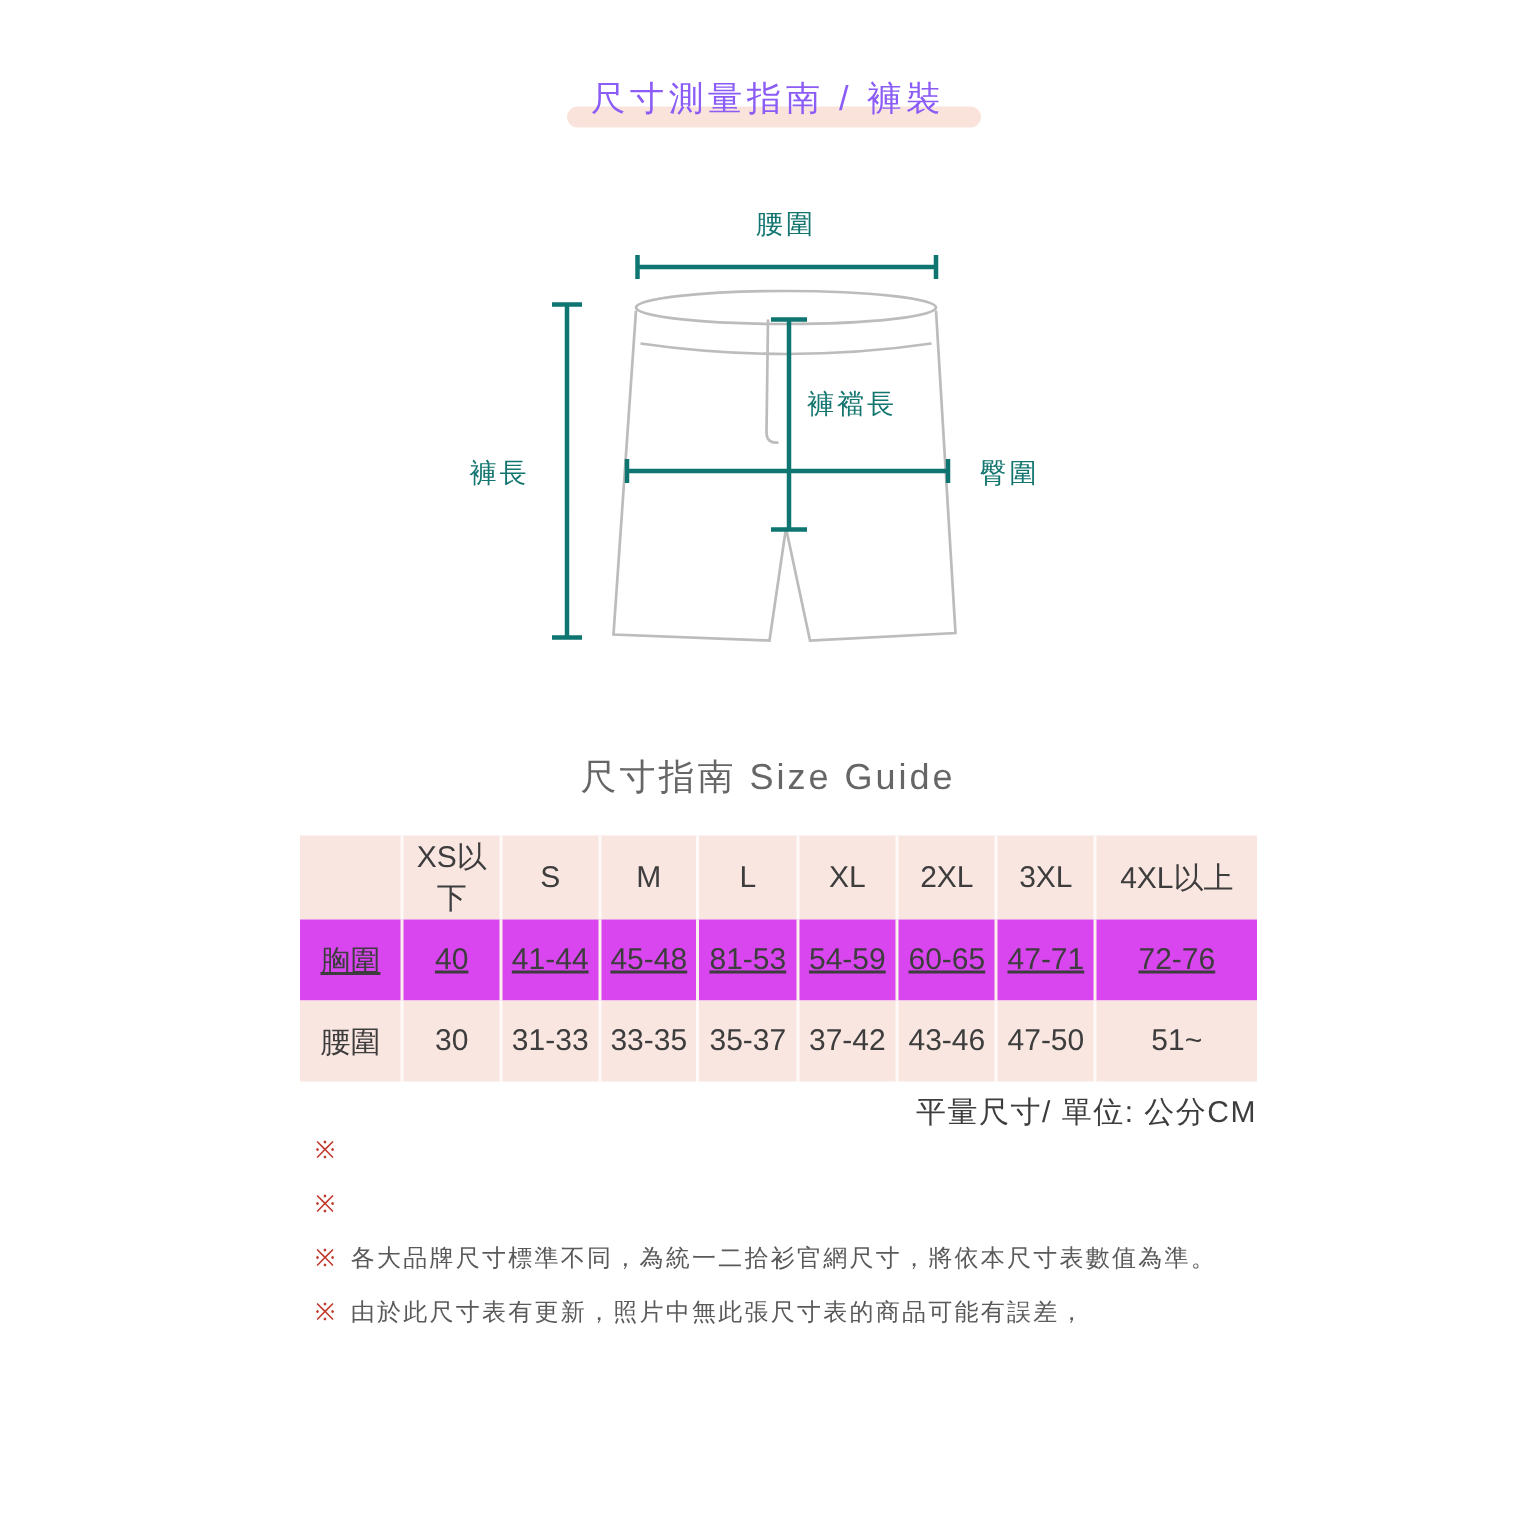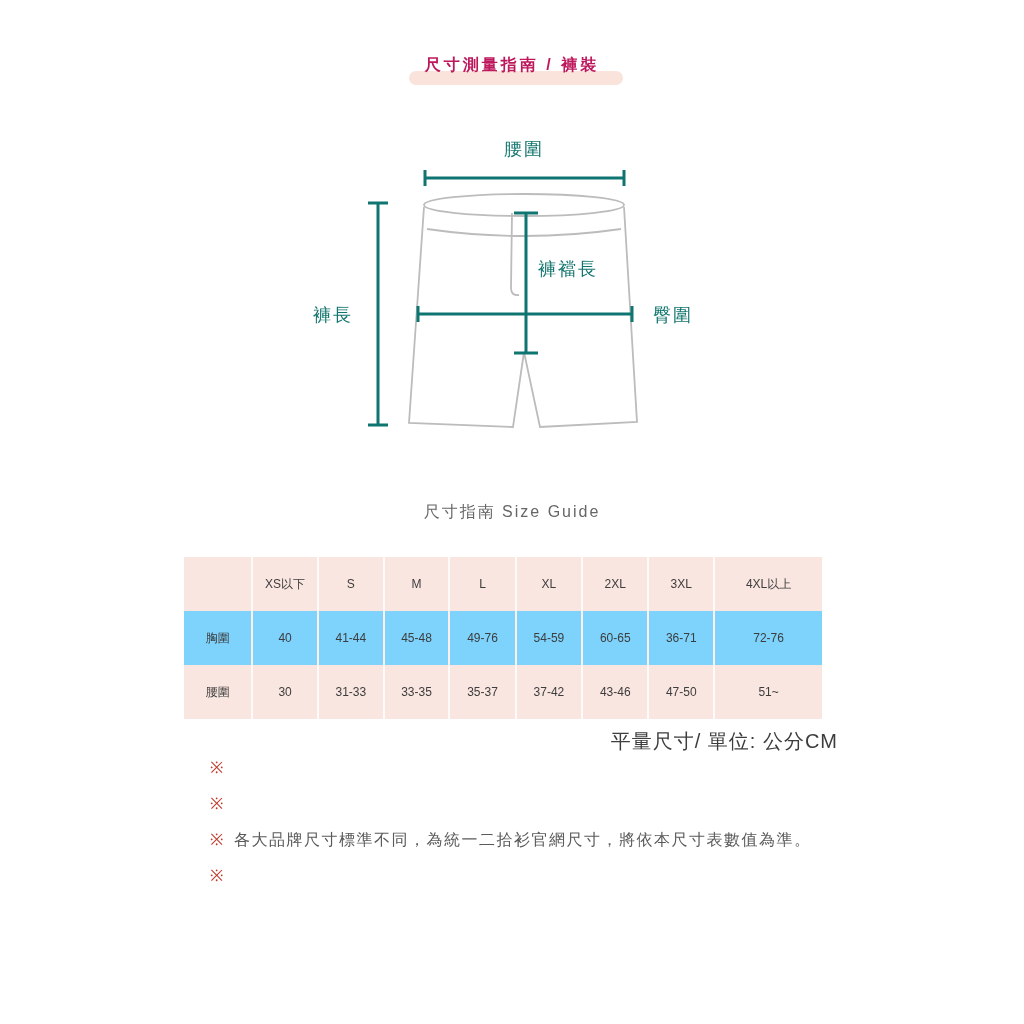--- a/index.html
+++ b/index.html
@@ -3,48 +3,48 @@
 <meta charset="utf-8">
 <style>
   html,body{margin:0;padding:0;}
   body{
     width:1024px;height:1024px;background:#ffffff;position:relative;
     font-family:"Liberation Sans",sans-serif;color:#555;overflow:hidden;
   }
   
   .title-wrap{position:absolute;top:50px;left:0;width:100%;text-align:center;}
   .title{
-    display:inline-block;position:relative;font-size:16px;letter-spacing:3px;
-    color:#be185d;font-weight:bold;line-height:30px;
+    display:inline-block;position:relative;font-size:23px;letter-spacing:3px;
+    color:#8b5cf6;font-weight:normal;line-height:30px;
   }
   .title .hl{
     position:absolute;left:-16px;right:-24px;bottom:-5px;height:14px;
     background:#fae3da;border-radius:7px;z-index:0;
   }
   .title .txt{position:relative;z-index:1;}
   
   .diagram{position:absolute;left:290px;top:122px;width:440px;height:345px;}
   .measure{stroke:#0e7571;stroke-width:3;fill:none;}
   .garment{stroke:#bcbcbc;stroke-width:1.8;fill:none;}
   .mlabel{fill:#13756f;font-size:18px;letter-spacing:2px;font-family:"Liberation Sans",sans-serif;}
   
   .sg-title{
     position:absolute;top:502px;left:0;width:100%;text-align:center;
-    font-size:16px;letter-spacing:2px;color:#666;font-weight:normal;margin:0;
+    font-size:24px;letter-spacing:2px;color:#666;font-weight:normal;margin:0;
   }
   .size-table{
-    position:absolute;left:184px;top:557px;width:638px;
+    position:absolute;left:200px;top:557px;width:638px;
     border-collapse:collapse;table-layout:fixed;
-    font-size:12px;color:#3d3d3d;text-align:center;
+    font-size:20px;color:#3d3d3d;text-align:center;
   }
   .size-table tr{height:54px;}
   .size-table th{font-weight:normal;}
   .row-head th{background:#fae6e0;}
   .row-head th:not(:last-child){border-right:2px solid rgba(255,255,255,0.8);}
-  .row-white th,.row-white td{background:#7dd3fc;}
+  .row-white th,.row-white td{background:#d946ef;text-decoration:underline;}
   .row-white th:not(:last-child),.row-white td:not(:last-child){border-right:2px solid #fdf0ec;}
   .row-pink th,.row-pink td{background:#fae6e0;}
   .row-pink th:not(:last-child),.row-pink td:not(:last-child){border-right:2px solid rgba(255,255,255,0.8);}
   .unit-note{
     position:absolute;left:200px;top:728px;width:638px;text-align:right;
     font-size:20px;color:#3d3d3d;letter-spacing:1px;
   }
   
   .notes{position:absolute;left:210px;top:756px;width:640px;font-size:16px;color:#5a5a5a;letter-spacing:1.5px;}
   .note-line{display:flex;gap:9px;line-height:24px;margin-bottom:12px;}
@@ -108,24 +108,24 @@
       <th>3XL</th>
       <th>4XL以上</th>
     </tr>
   </thead>
   <tbody>
     <tr class="row-white">
       <th>胸圍</th>
       <td>40</td>
       <td>41-44</td>
       <td>45-48</td>
-      <td>49-76</td>
+      <td>81-53</td>
       <td>54-59</td>
       <td>60-65</td>
-      <td>36-71</td>
+      <td>47-71</td>
       <td>72-76</td>
     </tr>
     <tr class="row-pink">
       <th>腰圍</th>
       <td>30</td>
       <td>31-33</td>
       <td>33-35</td>
       <td>35-37</td>
       <td>37-42</td>
       <td>43-46</td>
@@ -143,14 +143,15 @@
   </div>
   <div class="note-line">
     <span class="note-marker">※</span>
   </div>
   <div class="note-line">
     <span class="note-marker">※</span>
     <span>各大品牌尺寸標準不同，為統一二拾衫官網尺寸，將依本尺寸表數值為準。</span>
   </div>
   <div class="note-line">
     <span class="note-marker">※</span>
+    <span>由於此尺寸表有更新，照片中無此張尺寸表的商品可能有誤差，</span>
   </div>
 </div>
 
 </body></html>

